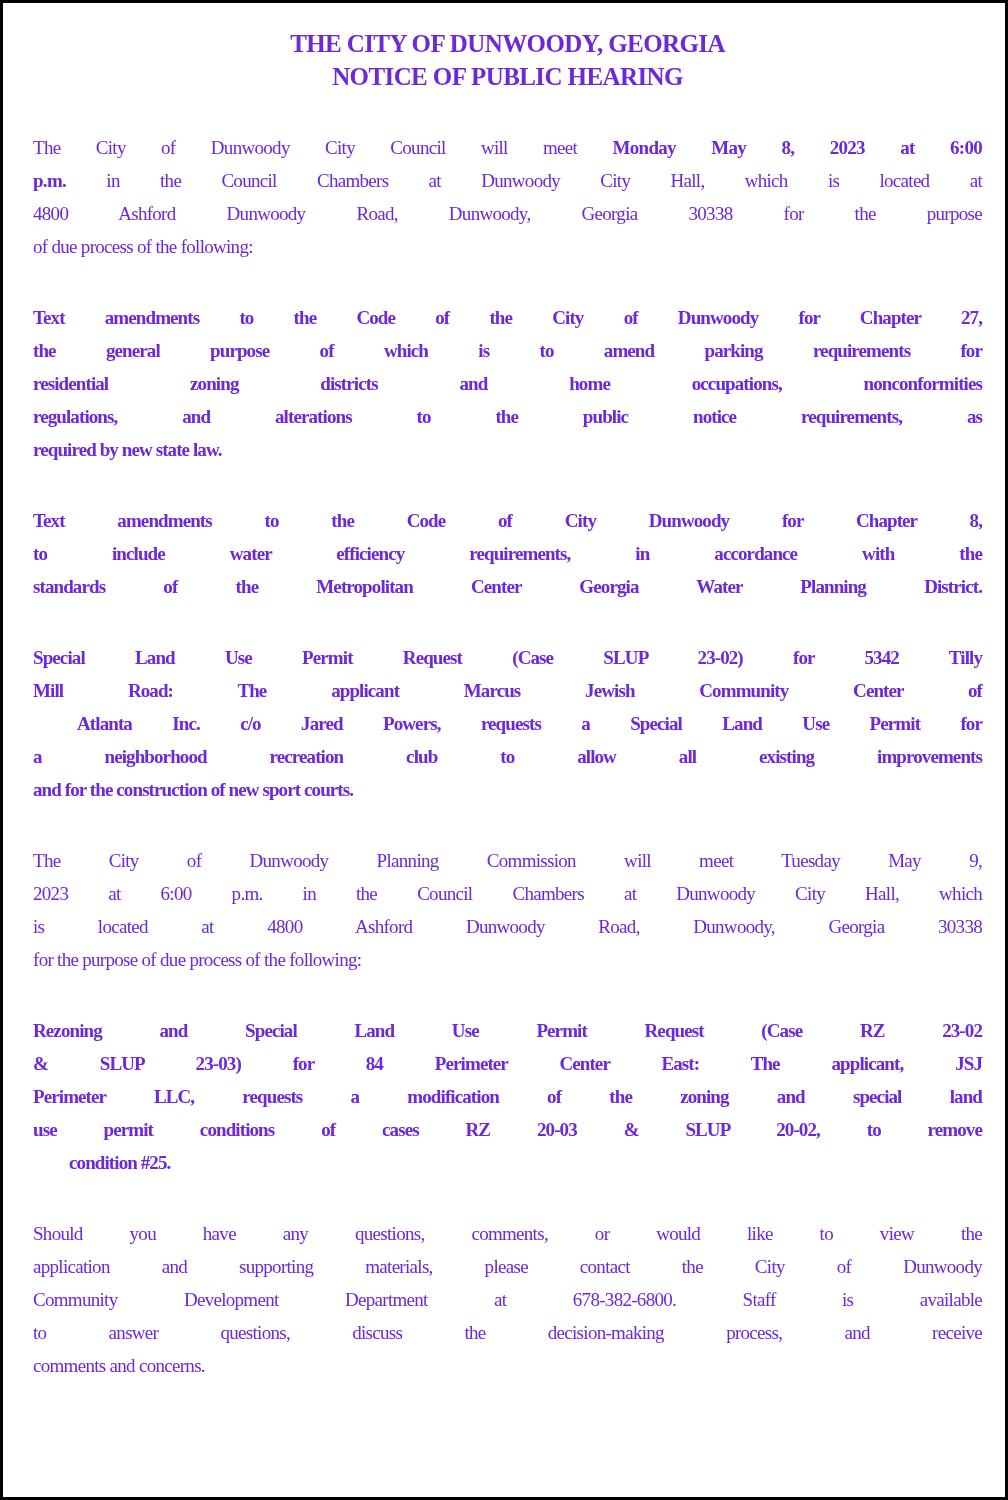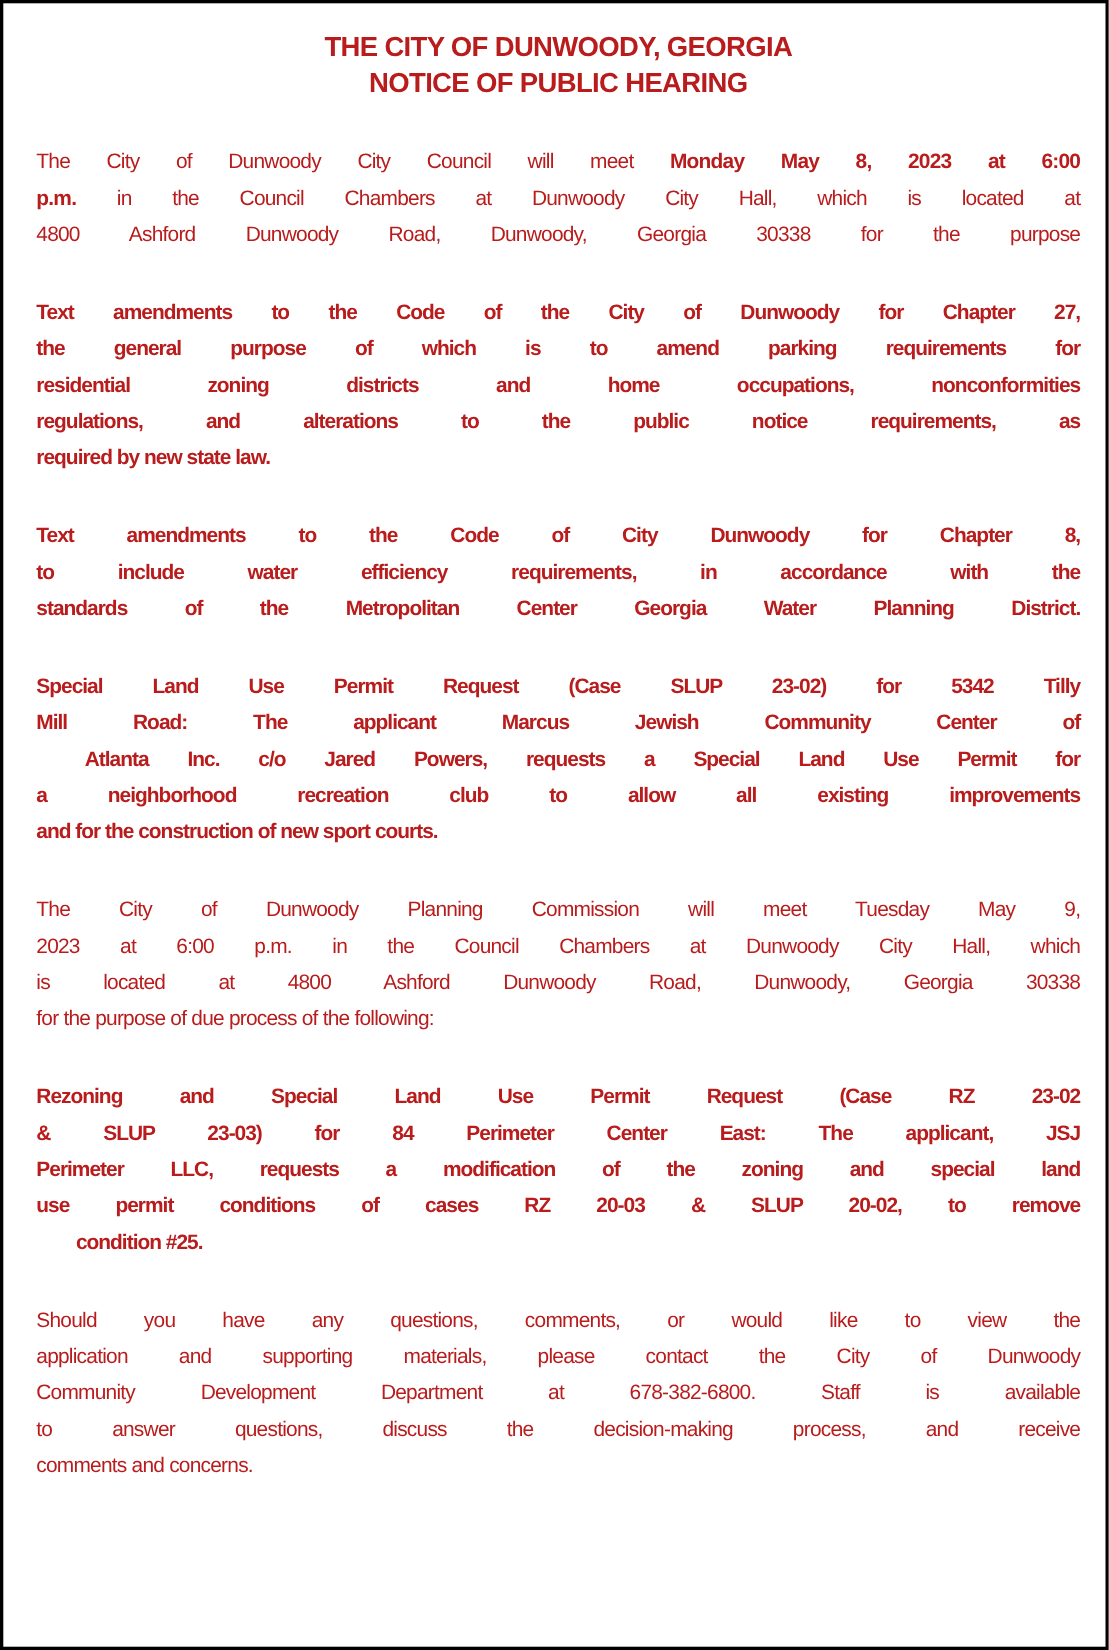--- a/index.html
+++ b/index.html
@@ -1,18 +1,18 @@
 <!DOCTYPE html>
 <html><head>
 <meta charset="utf-8">
 <style>
   html, body { margin:0; padding:0; background:#fff; }
   body { width:1008px; height:1500px; position:relative; overflow:hidden; }
   .frame { position:absolute; left:0; top:0; width:1002px; height:1494px; border:3px solid #000; background:#fff; }
-  .content { position:absolute; left:33px; top:27px; width:949px; font-family:Liberation Sans, sans-serif; color:#b91c1c; }
+  .content { position:absolute; left:33px; top:27px; width:949px; font-family:Liberation Serif, serif; color:#6d28d9; }
   .title { text-align:center; font-weight:bold; font-size:25px; line-height:33px; letter-spacing:-0.6px; }
   .para { margin-top:38px; font-size:19px; line-height:33px; }
   .line { display:block; white-space:nowrap; text-align:justify; text-align-last:justify; letter-spacing:-0.7px; }
   .line.last { text-align-last:left; }
   .b { font-weight:bold; }
   .para.bold .line { font-weight:bold; letter-spacing:-0.9px; }
 </style>
 </head>
 <body>
 
@@ -21,20 +21,21 @@
 <div class="content">
   <div class="title">
     <div>THE CITY OF DUNWOODY, GEORGIA</div>
     <div>NOTICE OF PUBLIC HEARING</div>
   </div>
 
   <div class="para">
     <span class="line" style="display: block; text-align-last: justify;"><span>The City of Dunwoody City Council will meet </span><span class="b">Monday May 8, 2023 at 6:00</span></span>
     <span class="line" style="display: block; text-align-last: justify;"><span class="b">p.m.</span><span> in the Council Chambers at Dunwoody City Hall, which is located at</span></span>
     <span class="line" style="display: block; text-align-last: justify;">4800 Ashford Dunwoody Road, Dunwoody, Georgia 30338 for the purpose</span>
+    <span class="line last" style="display: block; text-align-last: left;">of due process of the following:</span>
   </div>
 
   <div class="para bold">
     <span class="line" style="display: block; text-align-last: justify;">Text amendments to the Code of the City of Dunwoody for Chapter 27,</span>
     <span class="line" style="display: block; text-align-last: justify;">the general purpose of which is to amend parking requirements for</span>
     <span class="line" style="display: block; text-align-last: justify;">residential zoning districts and home occupations, nonconformities</span>
     <span class="line" style="display: block; text-align-last: justify;">regulations, and alterations to the public notice requirements, as</span>
     <span class="line last" style="display: block; text-align-last: left;">required by new state law.</span>
   </div>
 

